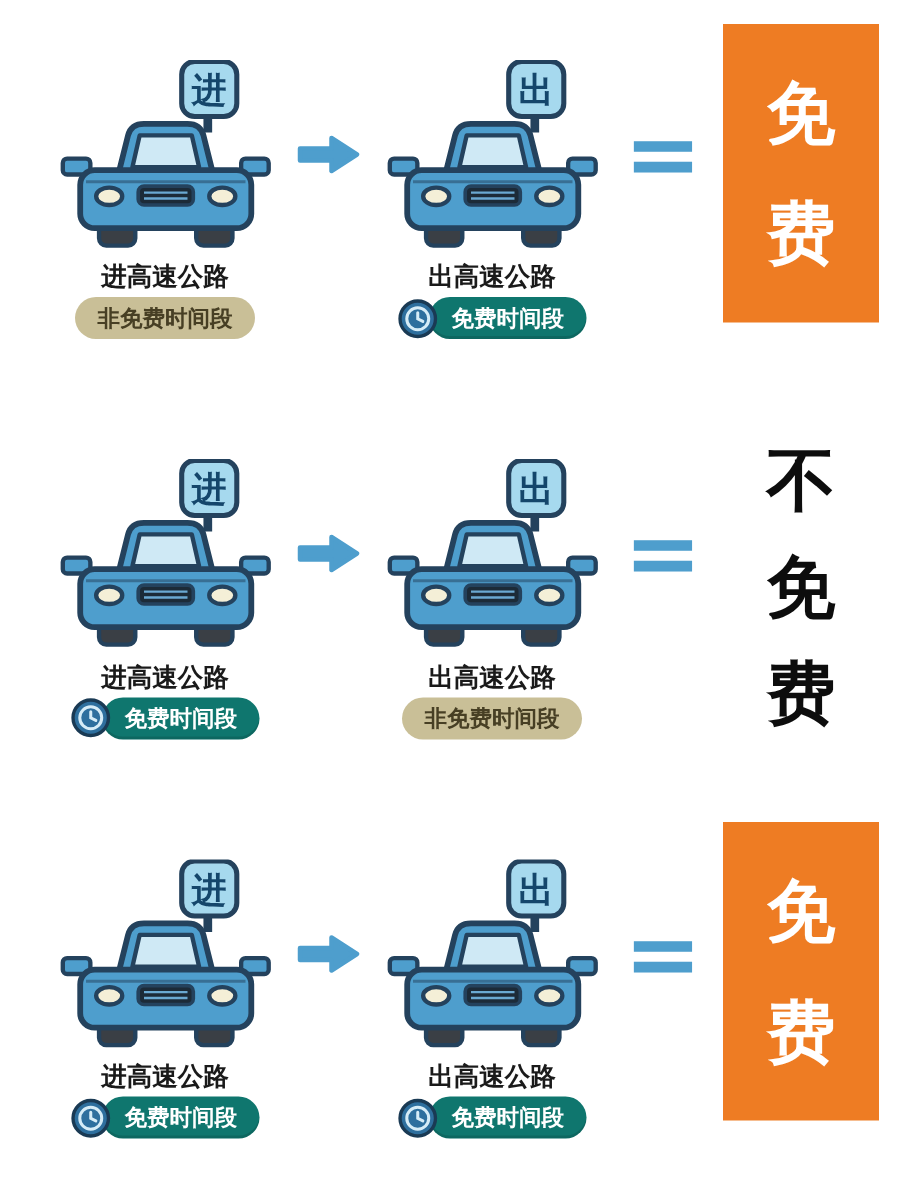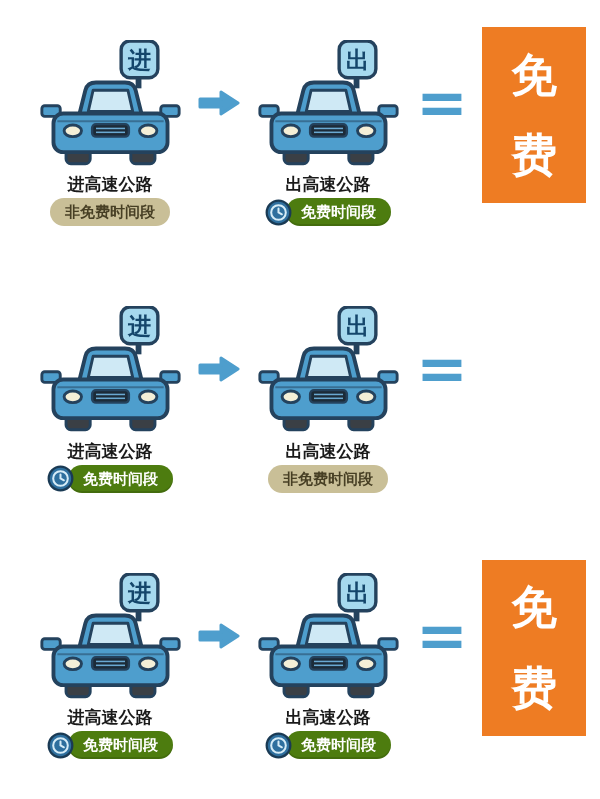--- a/index.html
+++ b/index.html
@@ -18,31 +18,31 @@
     font-size:24px; font-weight:bold; fill:#14466b;
     text-anchor:middle; font-family:"DejaVu Sans","Liberation Sans",sans-serif;
   }
   .car-label { margin-top:4px; font-size:17px; font-weight:bold; color:#1a1a1a; white-space:nowrap; }
   .tag-row { margin-top:2px; display:flex; align-items:center; }
   .clock { width:27px; height:27px; margin-right:-6px; position:relative; z-index:2; }
   .pill {
     font-size:15px; font-weight:bold; padding:5px 15px; border-radius:15px;
     white-space:nowrap; line-height:1.2;
   }
-  .pill.orange { background:#4d7c0f; color:#ffffff; box-shadow:inset 0 -2px 0 rgba(0,0,0,0.12); }
+  .pill.orange { background:#0f766e; color:#ffffff; box-shadow:inset 0 -2px 0 rgba(0,0,0,0.12); }
   .pill.beige  { background:#c9bf97; color:#473f24; }
   .connector { width:44px; display:flex; justify-content:center; transform:translateY(-30px); }
   .arrow-icon { width:42px; height:26px; }
   .equals-col {
     width:54px; display:flex; justify-content:center; transform:translateY(-30px);
     font-size:62px; font-weight:bold; color:#4e9ecd; line-height:1;
   }
   .result-col { width:116px; display:flex; justify-content:center; }
   .result-box {
-    background:#ee7c23; width:104px; height:176px;
+    background:#ee7c23; width:104px; height:199px;
     display:flex; align-items:center; justify-content:center;
     transform:translateY(-18px);
   }
   .stack {
     display:inline-block; width:1em; word-break:break-all;
     text-align:center; font-weight:bold;
   }
   .result-box .stack { color:#ffffff; font-size:46px; line-height:1.75; }
   .result-plain { transform:translateY(-8px); }
   .result-plain .stack { color:#0d0d0d; font-size:46px; line-height:1.55; }
@@ -159,20 +159,25 @@
         <text class="badge-char" x="105" y="29">出</text>
       </svg>
       <div class="car-label">出高速公路</div>
       <div class="tag-row">
         <span class="pill beige">非免费时间段</span>
       </div>
     </div>
 
     <div class="equals-col">=</div>
 
+    <div class="result-col">
+      <div class="result-plain">
+        <span class="stack">不免费</span>
+      </div>
+    </div>
   </div>
 
   <div class="rule-row">
     <div class="car-group">
       <svg class="car" viewBox="0 0 150 134">
         <use href="#car-shape"></use>
         <text class="badge-char" x="105" y="29">进</text>
       </svg>
       <div class="car-label">进高速公路</div>
       <div class="tag-row">

